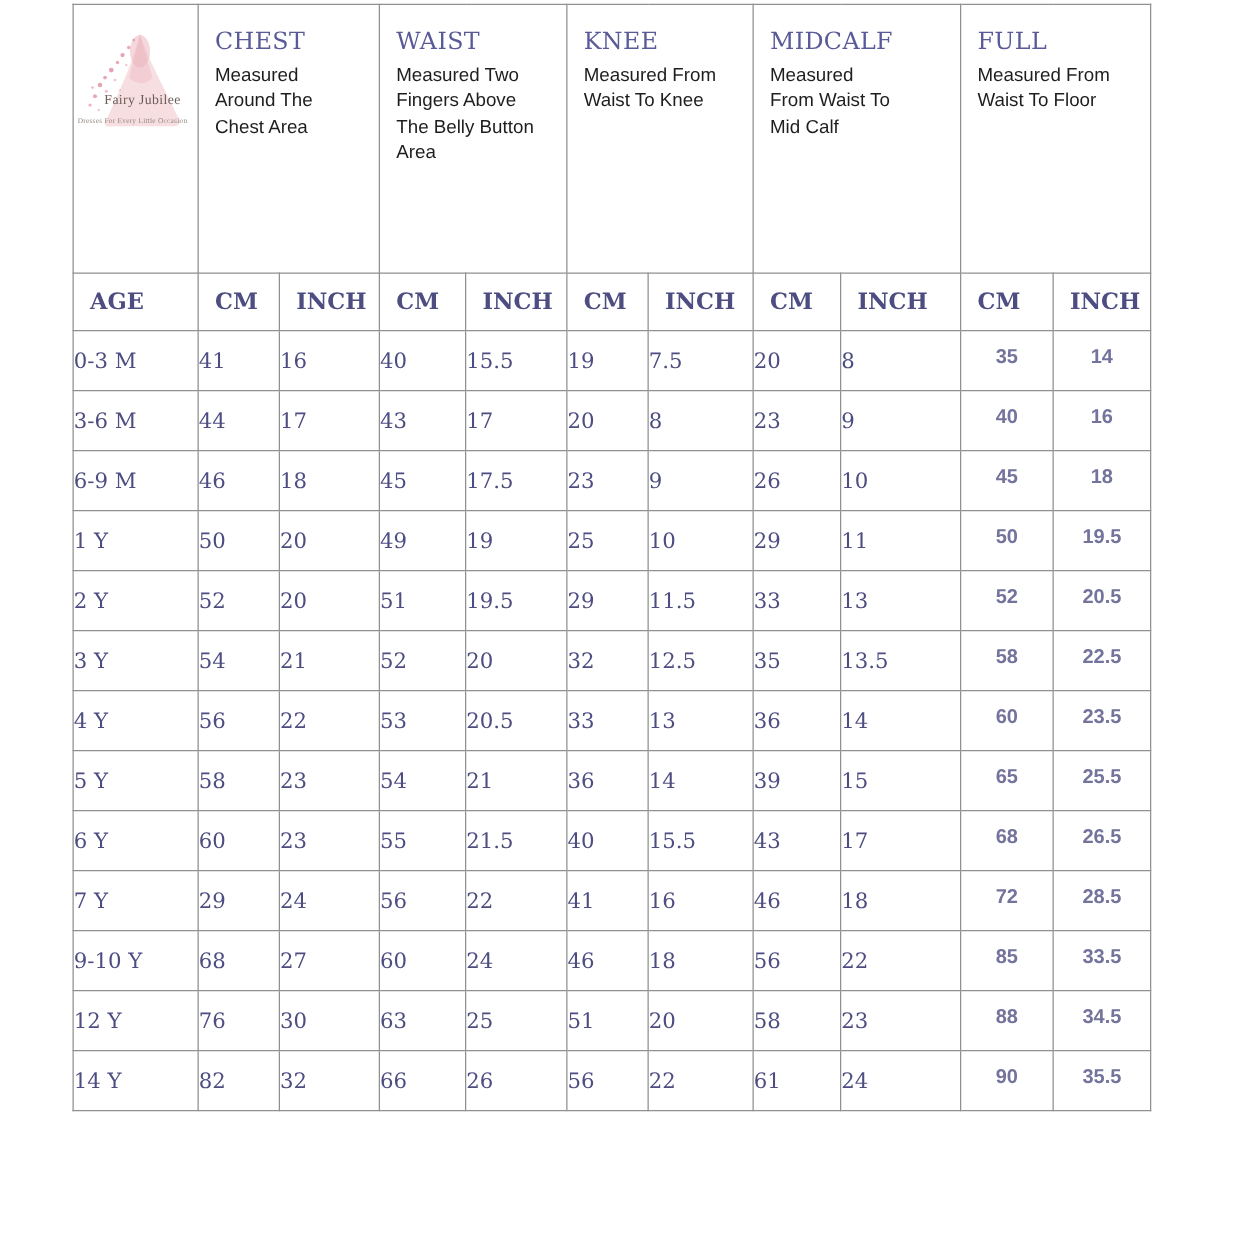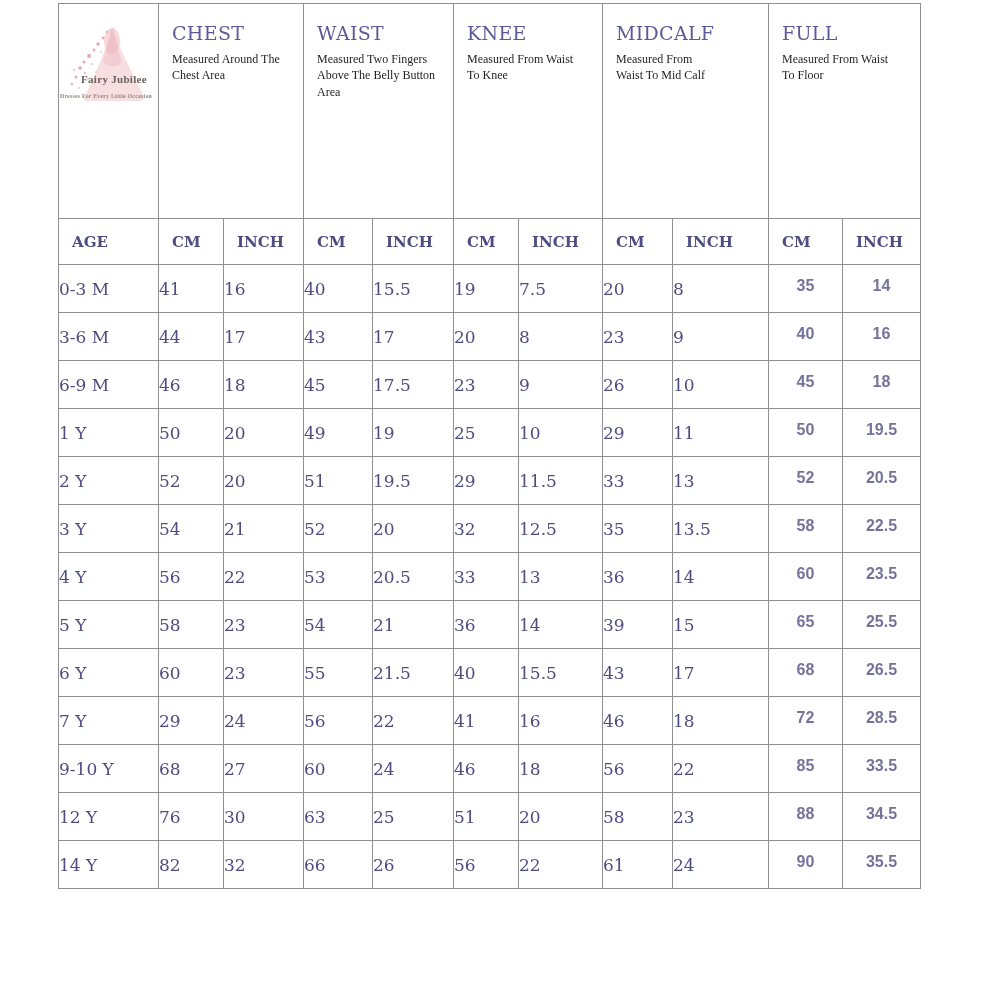--- a/index.html
+++ b/index.html
@@ -17,42 +17,42 @@
   }
   .size-chart td,.size-chart th{
     border:1px solid var(--border,#909090);
     padding:0;margin:0;vertical-align:middle;
     text-align:left;font-weight:normal;
     overflow:hidden;
   }
   
   tr.measure-row{height:215px;}
   tr.measure-row th{vertical-align:top;padding:18px 10px 0 13px;}
-  th.logo-cell{padding:0 !important;font-weight:bold;}
+  th.logo-cell{padding:0 !important;}
   .m-title{
     font-family:"DejaVu Serif","Liberation Serif",serif;
     font-weight:normal;font-size:19px;letter-spacing:.3px;
     color:var(--title,#5a5a99);
     margin:0 0 7px 0;
   }
   .m-desc{
-    font-family:Liberation Serif, serif;
-    font-size:12px;line-height:1.36;
+    font-family:Liberation Sans, sans-serif;
+    font-size:15px;line-height:1.36;
     color:var(--description,#1e1e1e);
   }
   .mw-chest  .m-desc{max-width:112px;}
   .mw-waist  .m-desc{max-width:120px;}
   .mw-knee   .m-desc{max-width:118px;}
   .mw-midcalf .m-desc{max-width:104px;}
   .mw-full   .m-desc{max-width:120px;}
   
   tr.subhead-row{height:46px;}
   tr.subhead-row th{
     font-family:"DejaVu Serif","Liberation Serif",serif;
-    font-weight:bold;font-size:15px;
+    font-weight:bold;font-size:18px;
     color:var(--data,#4d4d82);
     padding-left:13px;
   }
   
   tbody td{
     height:47px;
     font-family:"DejaVu Serif","Liberation Serif",serif;
     font-weight:bold;font-size:17px;
     color:var(--data,#4d4d82);
     padding-left:13px;

